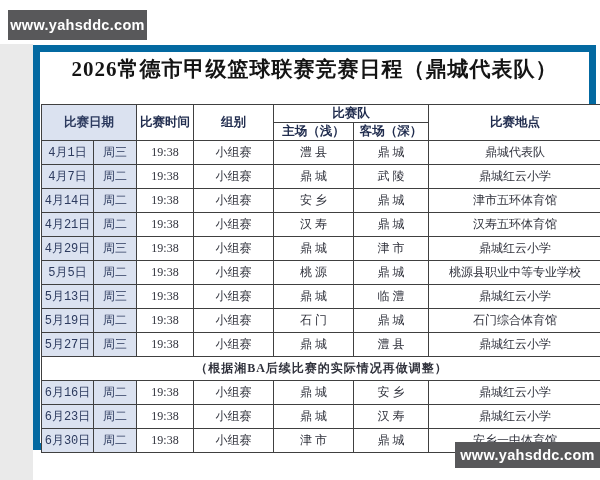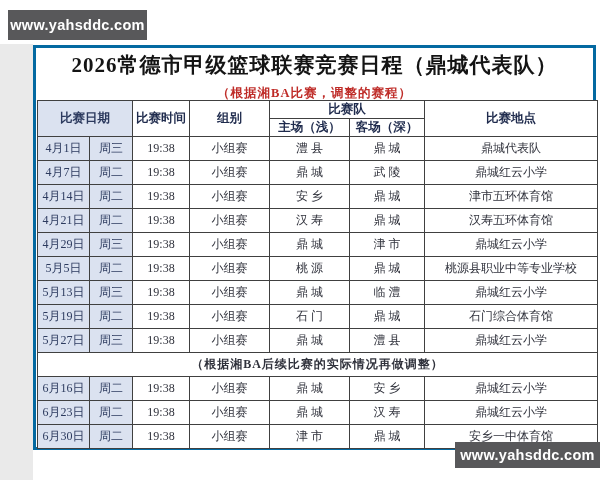--- a/index.html
+++ b/index.html
@@ -1,54 +1,53 @@
 <!DOCTYPE html>
 <html><head>
 <meta charset="utf-8">
 <style>
   html,body{margin:0;padding:0;}
   body{width:600px;height:480px;background:#ffffff;overflow:hidden;position:relative;
        font-family:"Liberation Serif","DejaVu Serif",serif;-webkit-font-smoothing:antialiased;}
   .page{position:absolute;inset:0;width:489px;height:480px;background:#ffffff;}
   .left-gutter{position:absolute;left:0;top:44px;width:33px;height:436px;background:#eaeaea;}
   .card{position:absolute;left:33px;top:45px;width:563px;height:405px;background:#ffffff;
-        border:3px solid #0369a1;box-sizing:border-box;}
+        border:7px solid #0369a1;box-sizing:border-box;}
   .title{position:absolute;top:3px;left:0;right:0;text-align:center;
          font-size:21px;font-weight:bold;color:#141414;letter-spacing:1px;white-space:nowrap;}
   .subtitle{position:absolute;top:37px;left:0;right:0;text-align:center;
             font-size:12.5px;font-weight:bold;color:#bf2c28;letter-spacing:1px;}
   table.sched{position:absolute;left:1px;top:52px;width:560px;border-collapse:collapse;
               table-layout:fixed;}
   table.sched th,table.sched td{border:1px solid #404040;padding:0;text-align:center;
               vertical-align:middle;overflow:hidden;white-space:nowrap;}
   table.sched th{font-size:12.5px;font-weight:bold;color:#1f2b4d;background:#ffffff;}
   table.sched td{font-size:12px;color:#30323c;background:#ffffff;height:23px;}
   tr.hr1{height:14px;} tr.hr2{height:17px;}
-  .blue{background:#dbe2f0 !important;color:#2c3a5e !important;}
+  .blue{background:#dbe2f0 !important;color:#2c3a5e !important;font-family:Liberation Mono, monospace;}
   td.note-cell{color:#bf2c28;font-weight:bold;font-size:12.5px;height:20px;letter-spacing:1px;margin-top:24px;}
   .banner{position:absolute;background:#58585a;color:#ffffff;
           font-family:"Liberation Sans","DejaVu Sans",sans-serif;font-weight:600;
           font-size:14.5px;display:flex;align-items:center;justify-content:center;
           letter-spacing:0.3px;}
   .banner-top{left:8px;top:10px;width:139px;height:30px;}
   .banner-bottom{left:455px;top:442px;width:145px;height:26px;}
 </style>
 </head>
 <body>
 
 <div class="page">
   <div class="left-gutter"></div>
 
   <div class="banner banner-top">
     <span>www.yahsddc.com</span>
   </div>
 
   <div class="card">
     <div class="title">2026常德市甲级篮球联赛竞赛日程（鼎城代表队）</div>
-    <div class="subtitle">（根据湘BA比赛，调整的赛程）</div>
 
     <table class="sched">
       <colgroup>
         <col style="width:52px">
           <col style="width:43px">
           <col style="width:57px">
         <col style="width:80px">
           <col style="width:80px">
           <col style="width:75px">
         <col style="width:173px">

